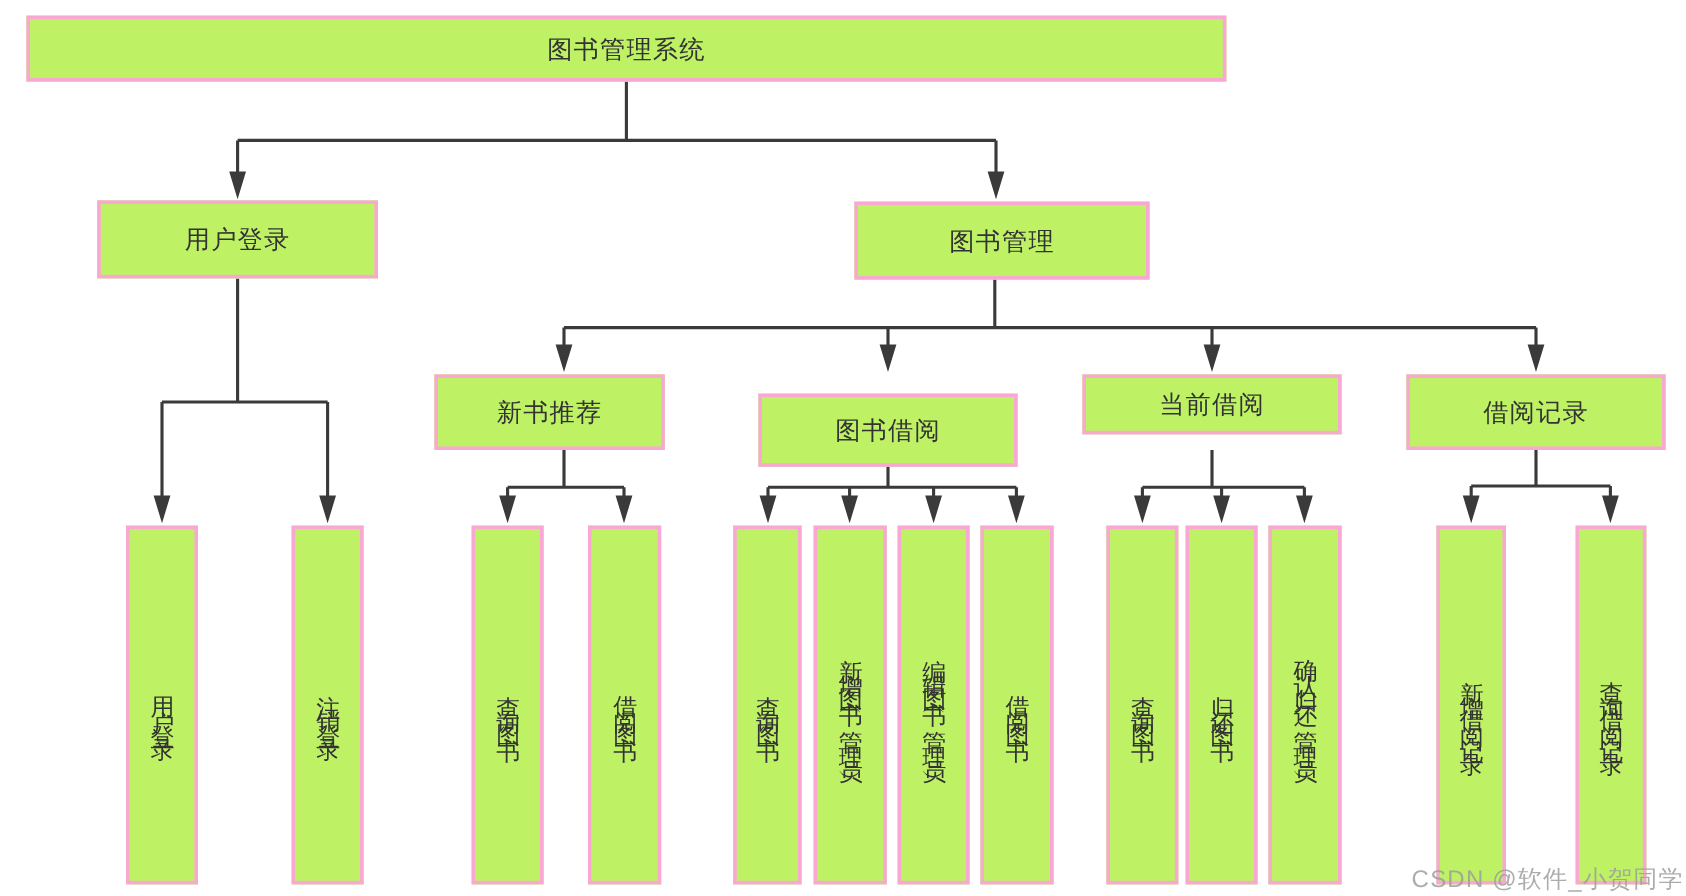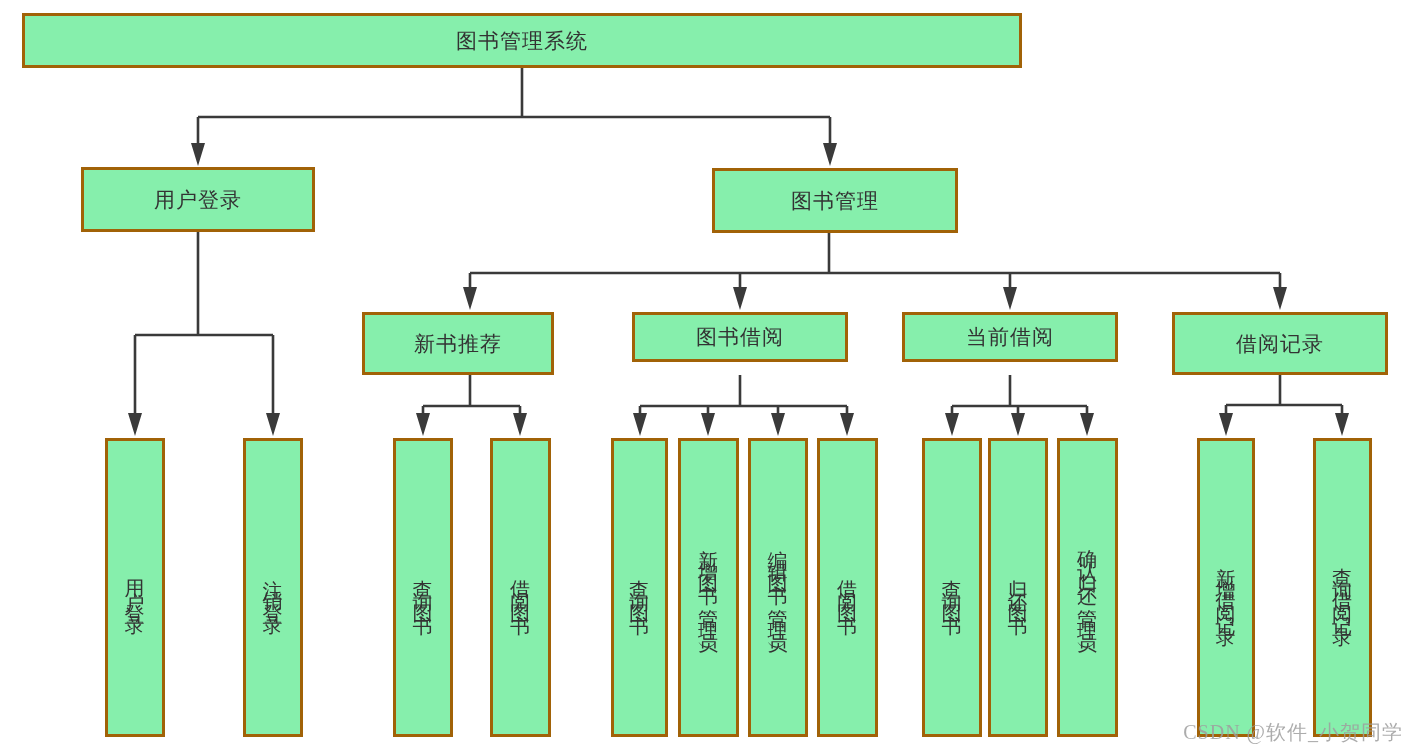--- a/index.html
+++ b/index.html
@@ -12,22 +12,22 @@
     overflow: hidden;
   }
   #connectors {
     position: absolute;
     left: 0; top: 0;
     width: 1405px; height: 747px;
   }
   .node {
     position: absolute;
     box-sizing: border-box;
-    border: 3px solid #a16207;
-    background: #86efac;
+    border: 3px solid #f9a8d4;
+    background: #bef264;
     display: flex;
     align-items: center;
     justify-content: center;
   }
   .node.h span {
     font-size: 21px;
     color: #333333;
     letter-spacing: 1px;
     white-space: nowrap;
   }
@@ -41,21 +41,20 @@
   }
   .watermark {
     position: absolute;
     top: 719px;
     right: 2px;
     font-size: 20px;
     color: #9e9e9e;
     opacity: 0.85;
     letter-spacing: 1px;
     white-space: nowrap;
-    font-family: Liberation Serif, serif;
   }
 </style>
 </head>
 <body>
 
 <div id="canvas">
 
   <svg id="connectors" viewBox="0 0 1405 747" xmlns="http://www.w3.org/2000/svg">
 
     <path fill="none" stroke="#3a3a3a" stroke-width="2.6" d="
@@ -96,21 +95,21 @@
   <div class="node h" style="left:81px; top:167px; width:234px; height:65px;">
     <span>用户登录</span>
   </div>
   <div class="node h" style="left:712px; top:168px; width:246px; height:65px;">
     <span>图书管理</span>
   </div>
 
   <div class="node h" style="left:362px; top:312px; width:192px; height:63px;">
     <span>新书推荐</span>
   </div>
-  <div class="node h" style="left:632px; top:312px; width:216px; height:50px;">
+  <div class="node h" style="left:632px; top:328px; width:216px; height:61px;">
     <span>图书借阅</span>
   </div>
   <div class="node h" style="left:902px; top:312px; width:216px; height:50px;">
     <span>当前借阅</span>
   </div>
   <div class="node h" style="left:1172px; top:312px; width:216px; height:63px;">
     <span>借阅记录</span>
   </div>
 
   <div class="node v" style="left:105px; top:438px; width:60px; height:299px;">

